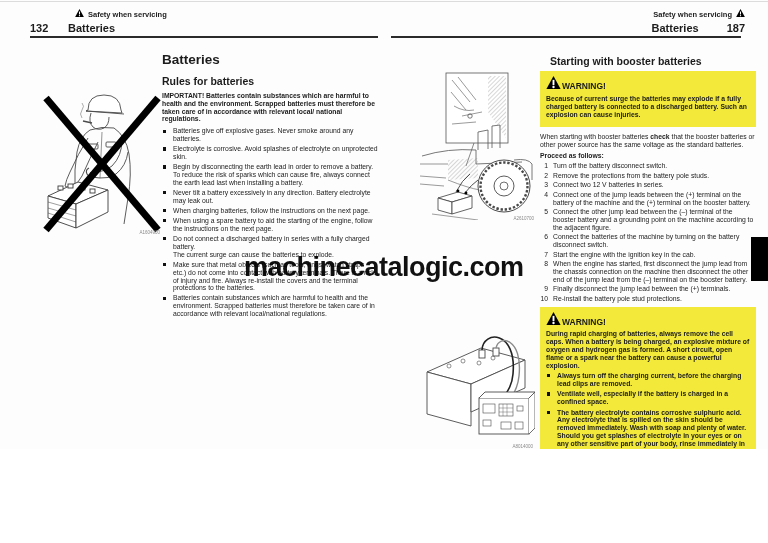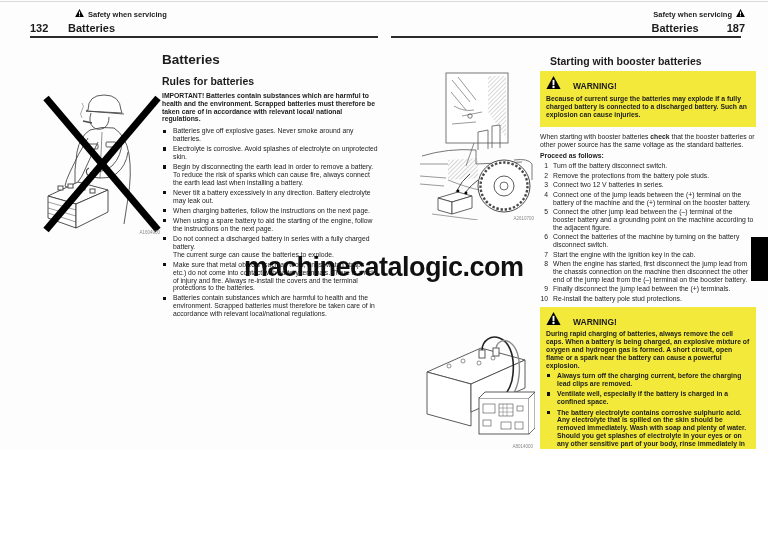--- a/index.html
+++ b/index.html
@@ -33,21 +33,21 @@
   .para{margin:0 0 4px 0;white-space:pre-line;}
   .sq-list{list-style:none;margin:2px 0 0 0;padding:0;}
   .sq-list li{position:relative;padding-left:11px;margin-bottom:2.2px;}
   .sq-list li::before{content:"";position:absolute;left:1px;top:2.2px;width:3.2px;height:3.2px;background:#111;}
   .sq-list .itm{white-space:pre-line;}
   .num-list{list-style:none;margin:2px 0 0 0;padding:0;counter-reset:step;}
   .num-list li{position:relative;padding-left:13px;margin-bottom:1.6px;counter-increment:step;}
   .num-list li::before{content:counter(step);position:absolute;left:-2px;width:10px;text-align:right;}
   
   .warn{background:#F2E93A;padding:5px 6px 6px 6px;margin:4px 0 6px 0;}
-  .warn-head{display:flex;align-items:flex-end;gap:12px;font-weight:bold;font-size:8.5px;margin-bottom:3px;}
+  .warn-head{display:flex;align-items:flex-end;gap:1px;font-weight:bold;font-size:8.5px;margin-bottom:3px;}
   .warn .wtext{font-weight:bold;white-space:pre-line;margin:0 0 2px 0;}
   .warn .sq-list li{font-weight:bold;margin-bottom:2.6px;}
   
   .fig{position:absolute;}
   .fig-worker{left:42px;top:82px;width:120px;height:152px;}
   .fig-machine{left:418px;top:72px;width:118px;height:148px;}
   .fig-charger{left:423px;top:328px;width:112px;height:120px;}
   .fig svg{width:100%;height:100%;}
   .fig-label{position:absolute;right:2px;bottom:-1px;font-size:4.5px;color:#8a8a8a;}
   

